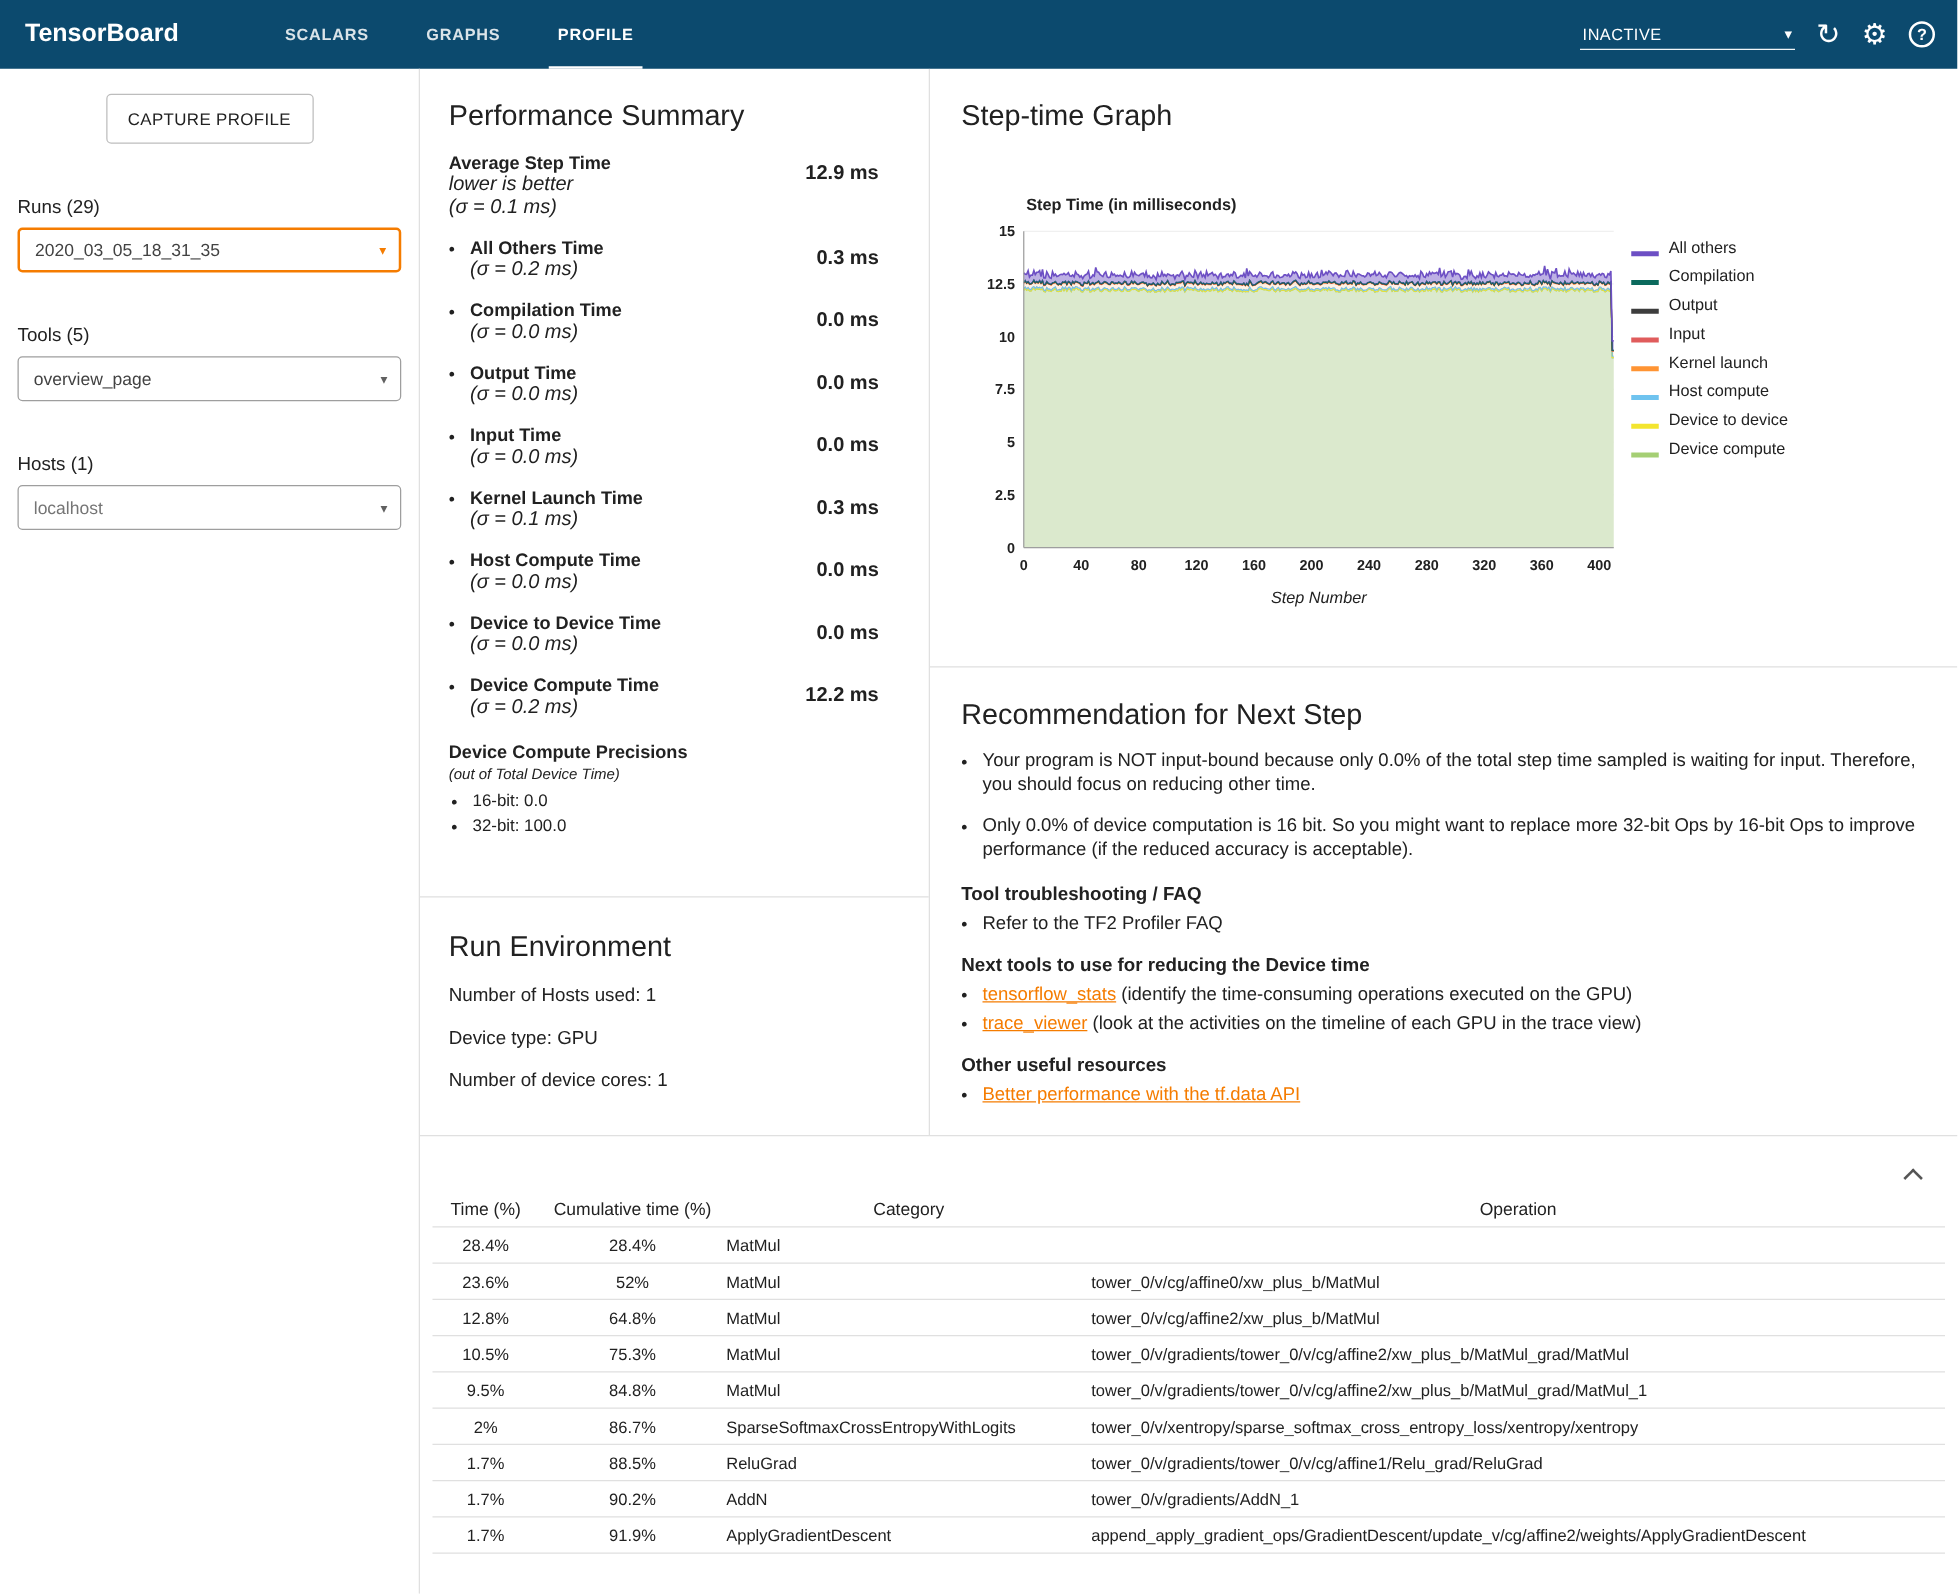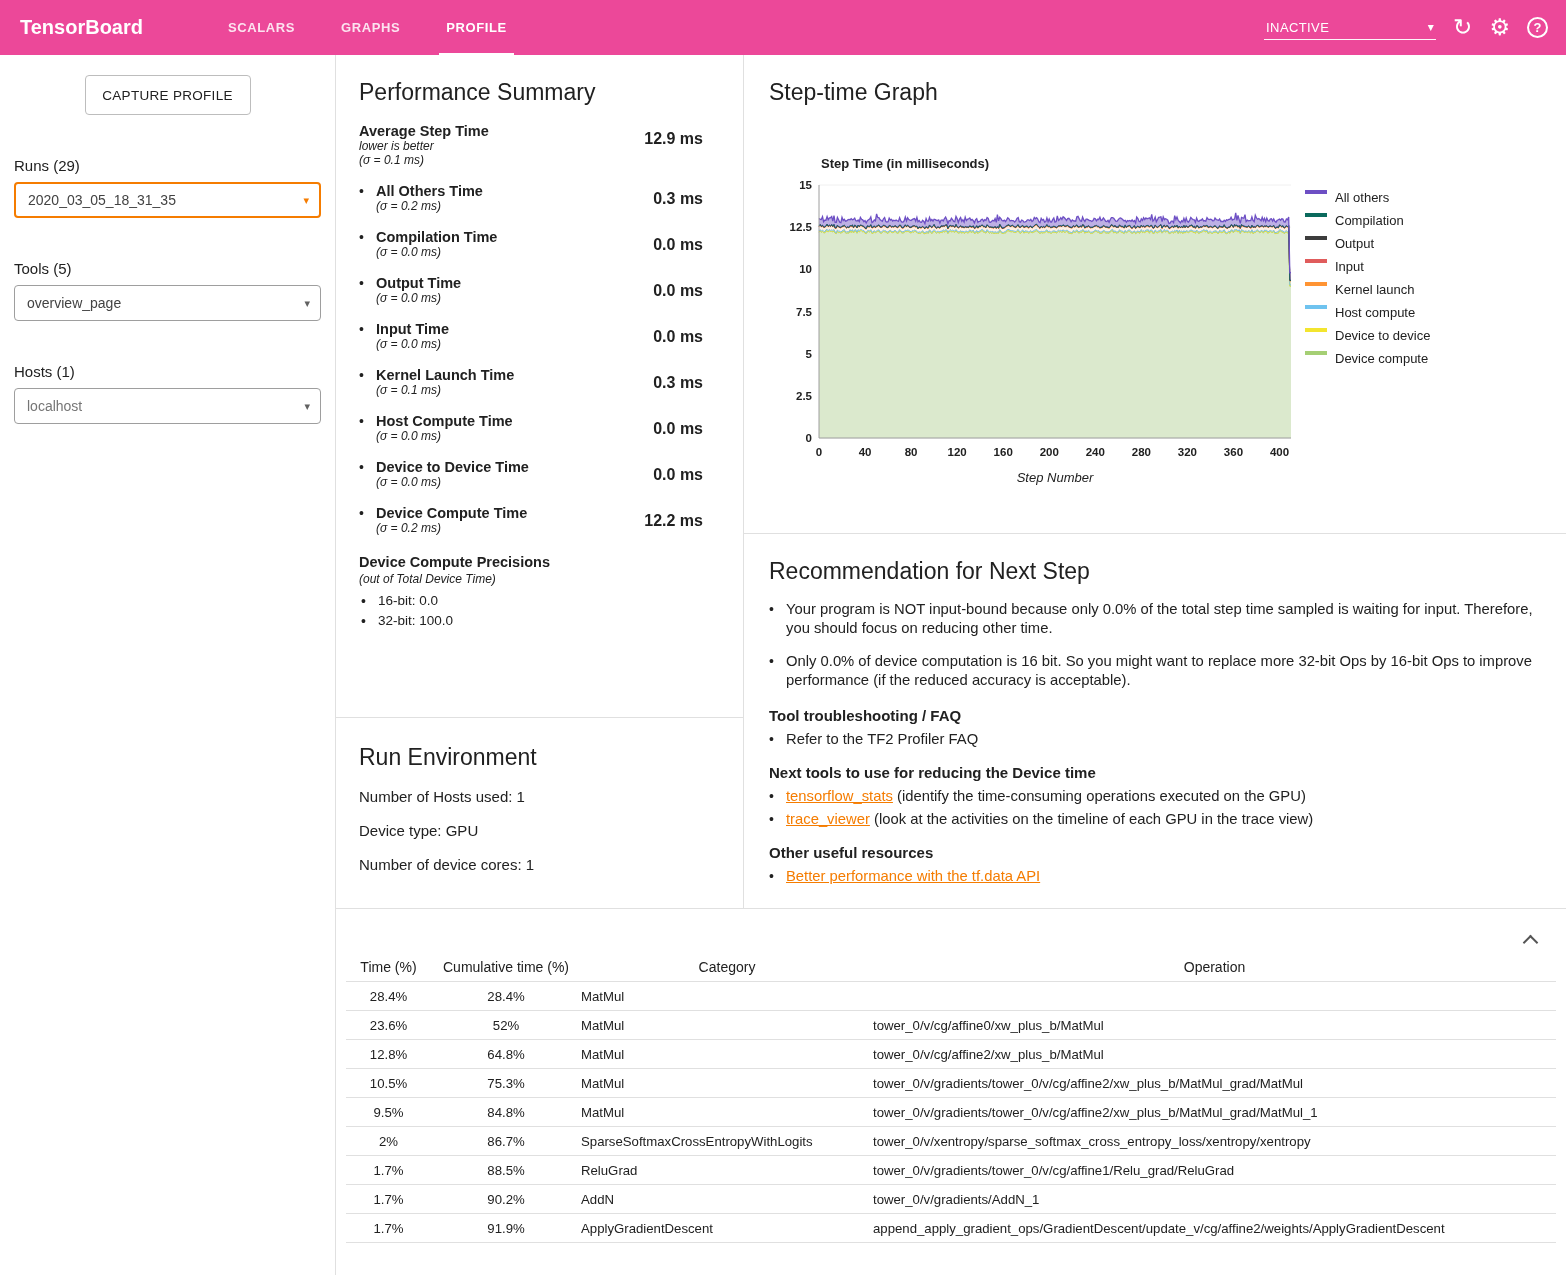--- a/index.html
+++ b/index.html
@@ -1,20 +1,20 @@
 <!DOCTYPE html>
 <html><head>
 <meta charset="utf-8">
 <style>
   *{box-sizing:border-box;margin:0;padding:0}
   html,body{width:1566px;height:1275px;overflow:hidden}
   body{font-family:"Liberation Sans",sans-serif;color:#212121;background:#fff}
 
   
-  .topbar{height:55px;background:#ec4899;display:flex;align-items:stretch;color:#fff;padding:0 18px 0 20px}
+  .topbar{height:55px;background:#0c4a6e;display:flex;align-items:stretch;color:#fff;padding:0 18px 0 20px}
   .logo{font-size:20px;font-weight:700;align-self:center;margin-right:62px}
   .tabs{display:flex}
   .tab{font-size:13px;font-weight:700;letter-spacing:.6px;color:rgba(255,255,255,.85);display:flex;align-items:center;padding:0 23px;cursor:pointer;position:relative}
   .tab.active{color:#fff}
   .tab.active::after{content:"";position:absolute;left:16px;right:16px;bottom:0;height:2px;background:#fff}
   .topbar-right{margin-left:auto;display:flex;align-items:center;gap:17px}
   .status-select{width:172px;border-bottom:1px solid rgba(255,255,255,.95);display:flex;justify-content:space-between;align-items:center;font-size:13px;letter-spacing:.4px;padding:4px 2px;cursor:pointer}
   .icon-btn{font-size:23px;line-height:1;cursor:pointer}
   .help-circle{width:21px;height:21px;border:2px solid #fff;border-radius:50%;font-size:13px;font-weight:700;display:flex;align-items:center;justify-content:center;cursor:pointer}
 
@@ -36,40 +36,40 @@
   .select .val.dim{color:#757575}
   .caret{font-size:11px;color:#616161}
   .caret.orange{color:#f57c00}
   .caret.white{color:#fff;font-size:12px}
 
   
   .perf-section{height:663px;border-bottom:1px solid #e0e0e0;padding:24px 40px 0 23px}
   .section-title{font-size:23px;font-weight:400;color:#212121}
   .perf-avg{display:flex;margin-top:17px}
   .perf-label{font-size:14.5px;font-weight:700}
-  .perf-note,.perf-sigma{font-size:12px;font-style:italic;color:#212121}
+  .perf-note,.perf-sigma{font-size:16px;font-style:italic;color:#212121}
   .perf-value{margin-left:auto;font-size:16px;font-weight:700;padding-top:7px;white-space:nowrap}
   .perf-item{display:flex;margin-top:16px}
   .bullet-dot{width:17px;font-size:14px;flex-shrink:0}
   .precisions{margin-top:19px}
   .prec-title{font-size:14.5px;font-weight:700}
   .prec-note{font-size:12px;font-style:italic;margin:2px 0 7px}
   .prec-item{display:flex;font-size:13.5px;margin-top:4px;margin-left:2px}
 
   
   .runenv-section{padding:26px 23px}
   .runenv-line{font-size:15px;margin-top:17px}
 
   
   .graph-section{height:483px;border-bottom:1px solid #e0e0e0;padding:24px 25px 0}
   .chart-title{font-size:13px;font-weight:700;margin:50px 0 8px 52px}
   .chart-row{display:flex}
   .chart-svg{margin-left:14px;flex-shrink:0}
   .legend{margin-left:6px;margin-top:11px}
-  .legend-item{display:flex;align-items:flex-start;margin-bottom:8px;font-size:13px;white-space:nowrap}
+  .legend-item{display:flex;align-items:flex-end;margin-bottom:8px;font-size:13px;white-space:nowrap}
   .legend-swatch{display:inline-block;width:22px;height:4px;margin-right:8px;flex-shrink:0}
 
   
   .reco-section{padding:24px 25px}
   .reco-bullets{margin-top:15px}
   .reco-bullet{display:flex;font-size:14.8px;line-height:1.3;max-width:772px;margin-bottom:13px}
   .reco-subhead{font-size:15px;font-weight:700;margin-top:17px}
   .reco-line{display:flex;font-size:14.8px;margin-top:7px;max-width:780px}
   a.link{color:#f57c00;text-decoration:underline;cursor:pointer}
 

